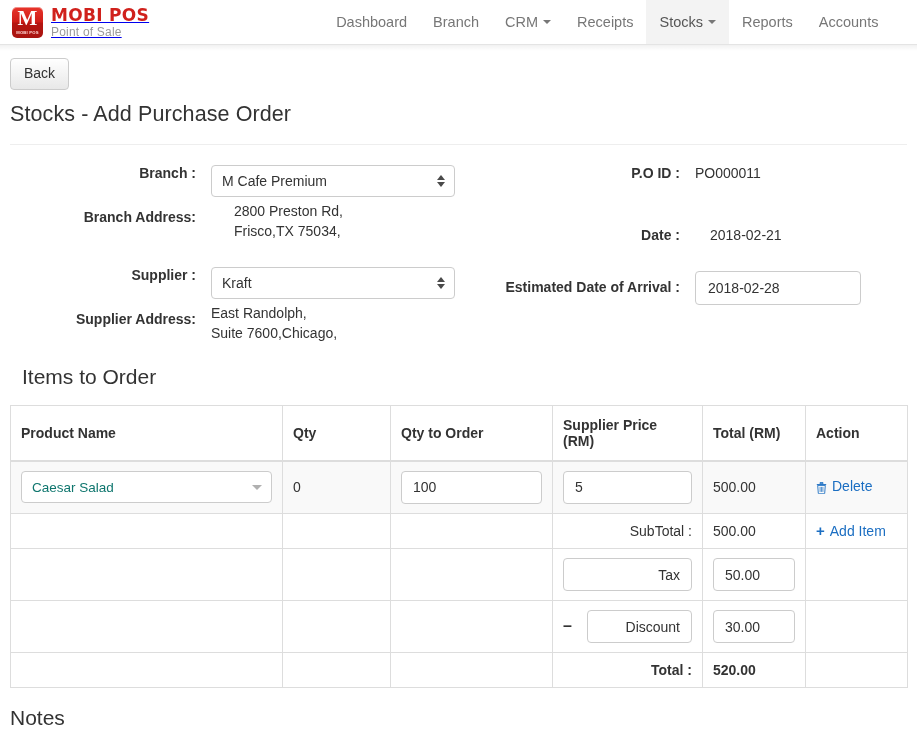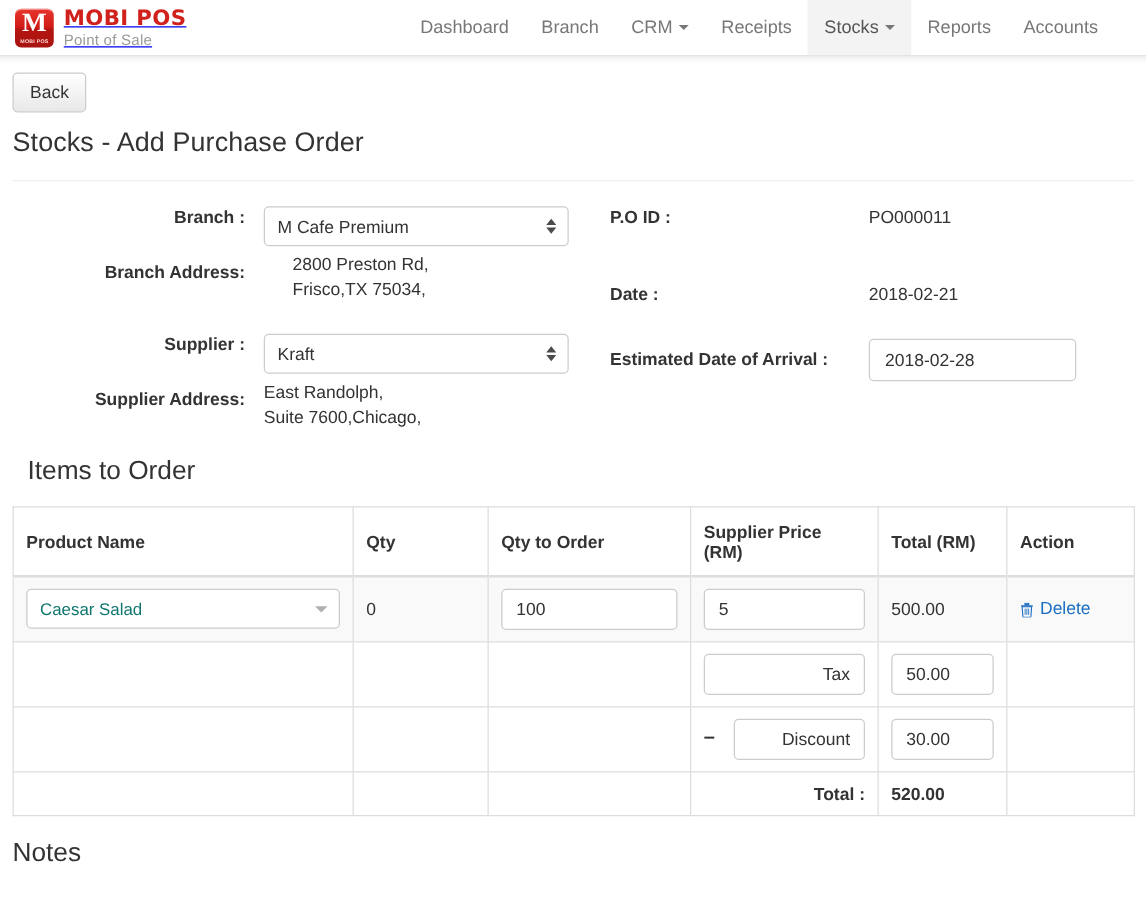--- a/index.html
+++ b/index.html
@@ -180,21 +180,21 @@
   .spin i.down { border-top: 5px solid #4a4a4a; }
 
   .addr { font-size: 14px; color: #333333; line-height: 20px; padding-top: 7px; }
 
   .val { font-size: 14px; color: #333333; padding-top: 8px; }
 
   .frow-r { display: flex; align-items: flex-start; margin-bottom: 14px; }
   .frow-r .lbl {
     width: 192px;
     flex: 0 0 192px;
-    text-align: left;
+    text-align: right;
     font-weight: bold;
     font-size: 14px;
     color: #333333;
     padding-top: 8px;
   }
   .frow-r .fld { padding-left: 15px; }
 
   .txt-input {
     width: 166px;
     height: 34px;
@@ -402,21 +402,21 @@
 
     </div>
 
     <div class="col-right">
 
       <div class="frow-r" style="margin-bottom:38px;">
         <div class="lbl">P.O ID :</div>
         <div class="fld val">PO000011</div>
       </div>
 
-      <div class="frow-r" style="margin-bottom:28px;">
+      <div class="frow-r" style="margin-bottom:28px;gap:15px;">
         <div class="lbl">Date :</div>
         <div class="fld val">2018-02-21</div>
       </div>
 
       <div class="frow-r">
         <div class="lbl">Estimated Date of Arrival :</div>
         <div class="fld">
           <div class="txt-input">
             <span>2018-02-28</span>
           </div>
@@ -468,20 +468,33 @@
                 <path d="M4 0.6h3v1.1H4z" fill="none" stroke="#1b6ec2" stroke-width="0.9"></path>
                 <path d="M1.7 3.4h7.6l-0.6 7.9a0.6 0.6 0 0 1-0.6 0.5H2.9a0.6 0.6 0 0 1-0.6-0.5z" fill="none" stroke="#1b6ec2" stroke-width="0.9"></path>
                 <path d="M4.1 4.9v5M5.5 4.9v5M6.9 4.9v5" stroke="#1b6ec2" stroke-width="0.7"></path>
               </svg>
             </span>
             <span>Delete</span>
           </a>
         </td>
       </tr>
 
+      <tr>
+        <td></td>
+        <td></td>
+        <td></td>
+        <td class="rlabel">SubTotal :</td>
+        <td>500.00</td>
+        <td>
+          <a class="link" href="#">
+            <span class="plus">+</span>
+            <span>Add Item</span>
+          </a>
+        </td>
+      </tr>
 
       <tr>
         <td></td>
         <td></td>
         <td></td>
         <td>
           <div class="cell-input right">
             <span>Tax</span>
           </div>
         </td>

